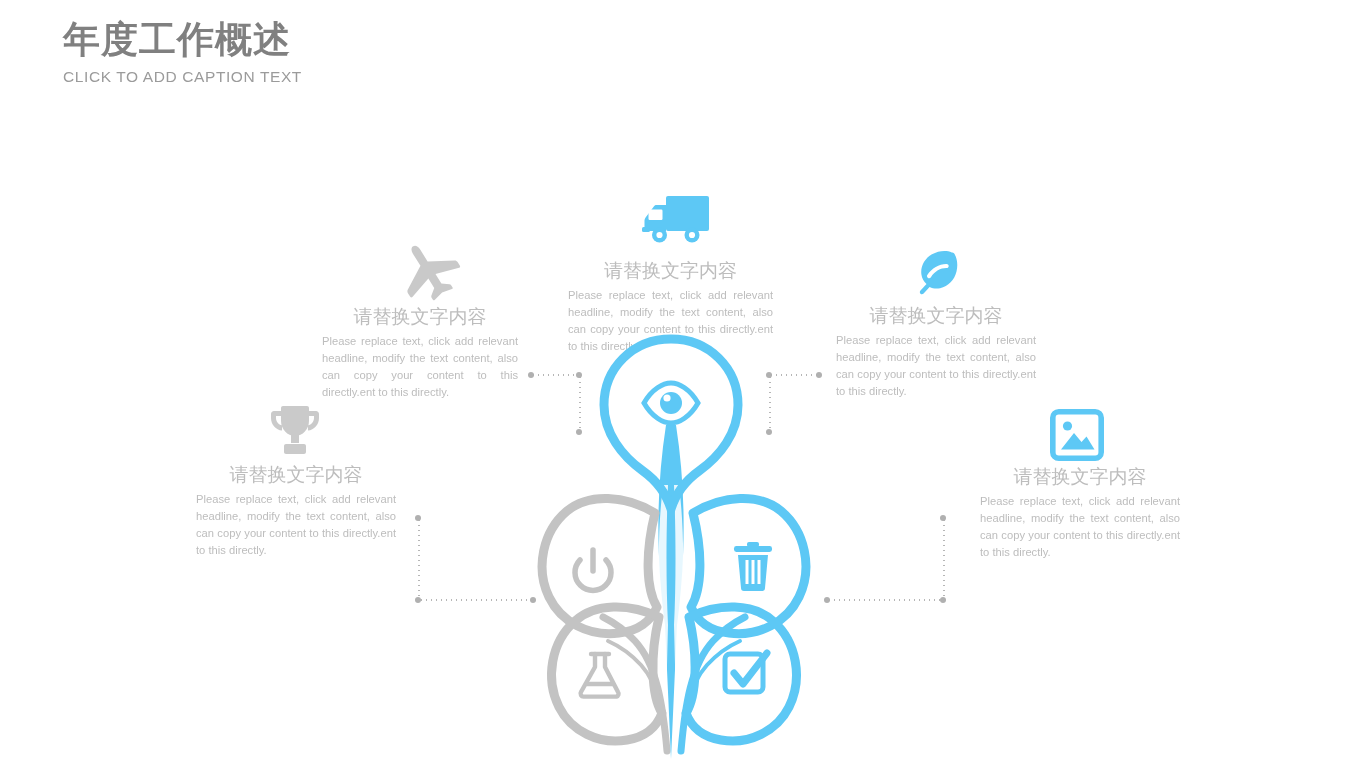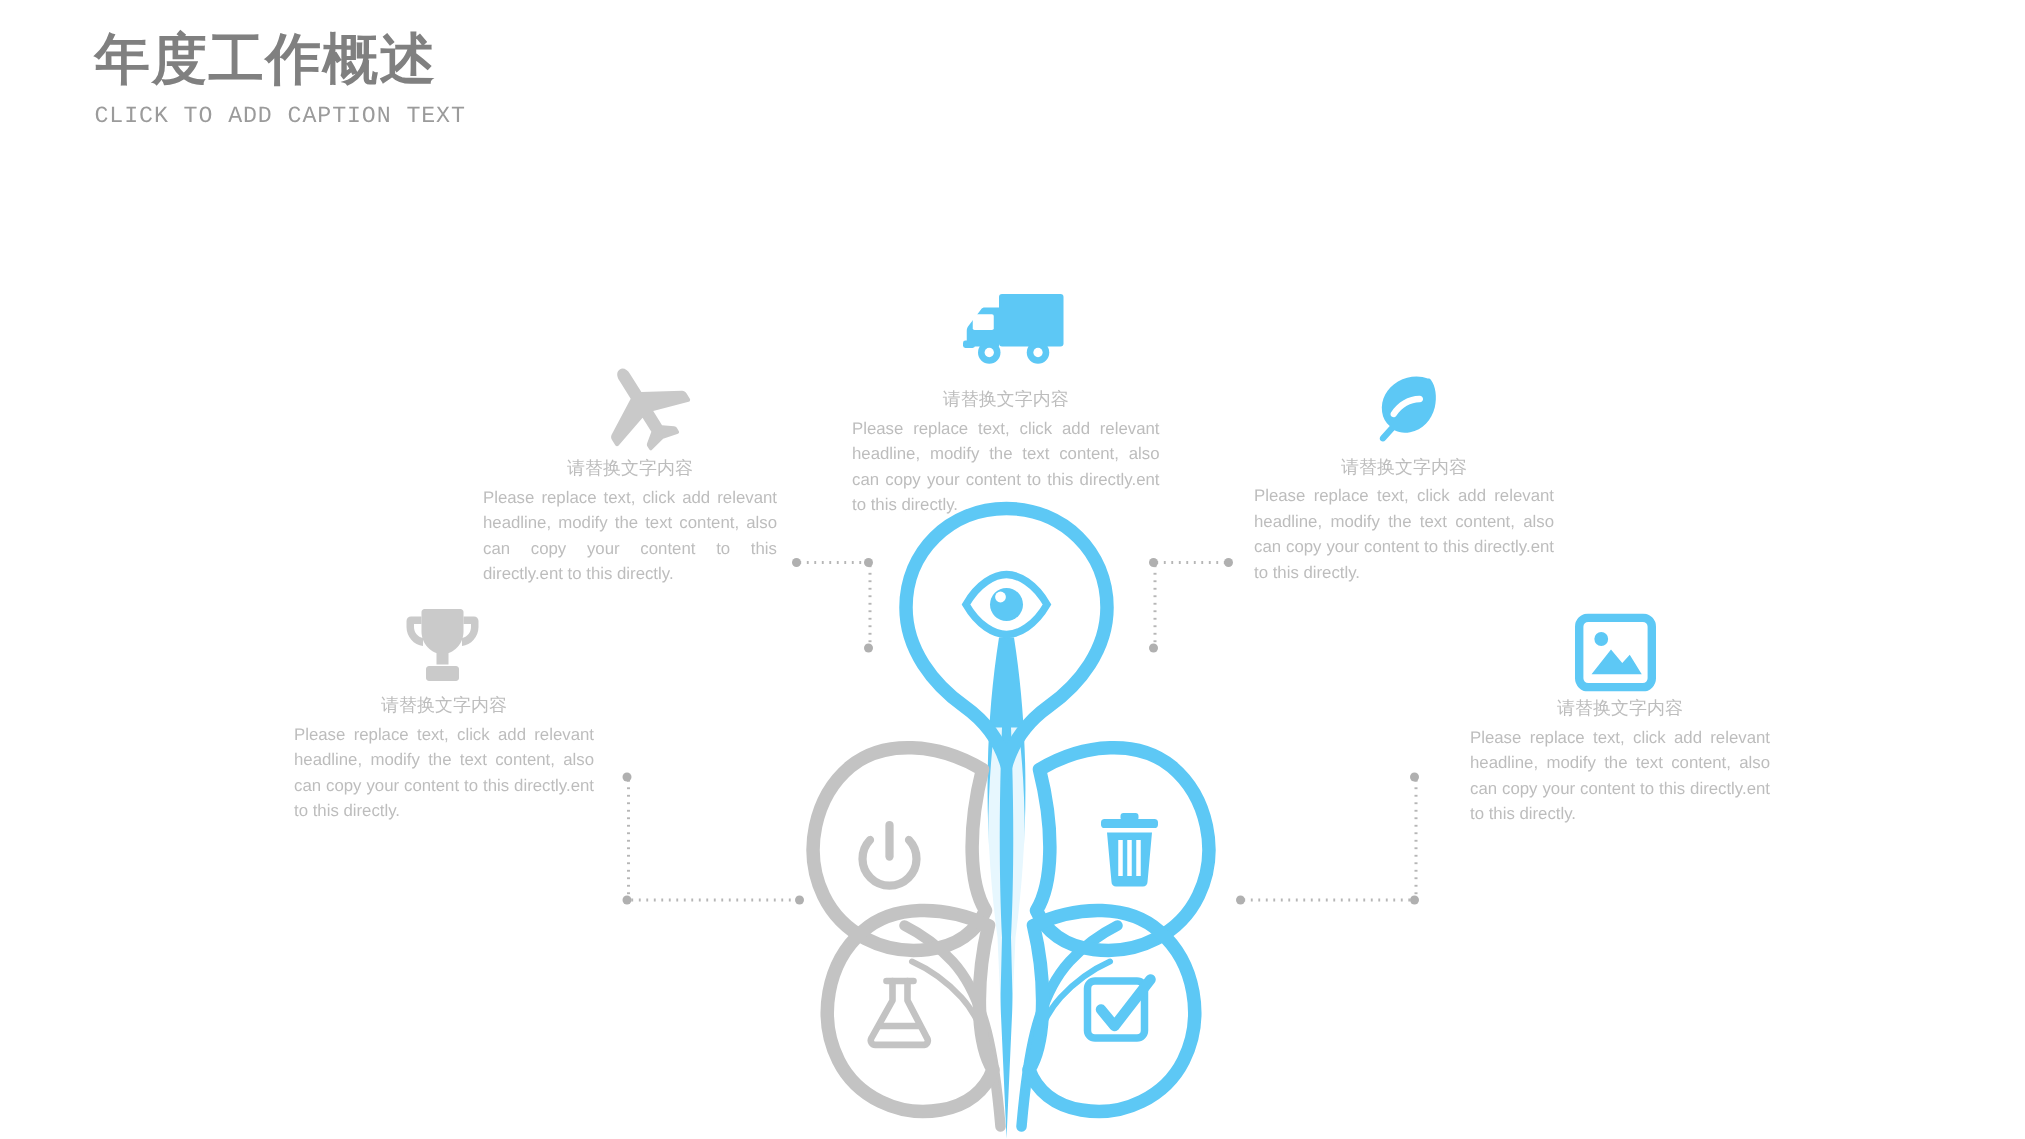--- a/index.html
+++ b/index.html
@@ -30,29 +30,28 @@
     line-height: 1.1;
     margin: 0;
     white-space: nowrap;
   }
   #slide-subtitle {
     font-size: 15.5px;
     color: #9b9b9b;
     letter-spacing: 0.6px;
     margin-top: 7px;
     white-space: nowrap;
-    font-family: Liberation Mono, monospace;
   }
 
   
   .callout {
     position: absolute;
   }
   .callout-heading {
-    font-size: 12px;
+    font-size: 19px;
     color: #bdbdbd;
     text-align: center;
     line-height: 1.3;
     margin-bottom: 3px;
     white-space: nowrap;
   }
   .callout-body {
     font-size: 11.2px;
     color: #bdbdbd;
     line-height: 1.52;

